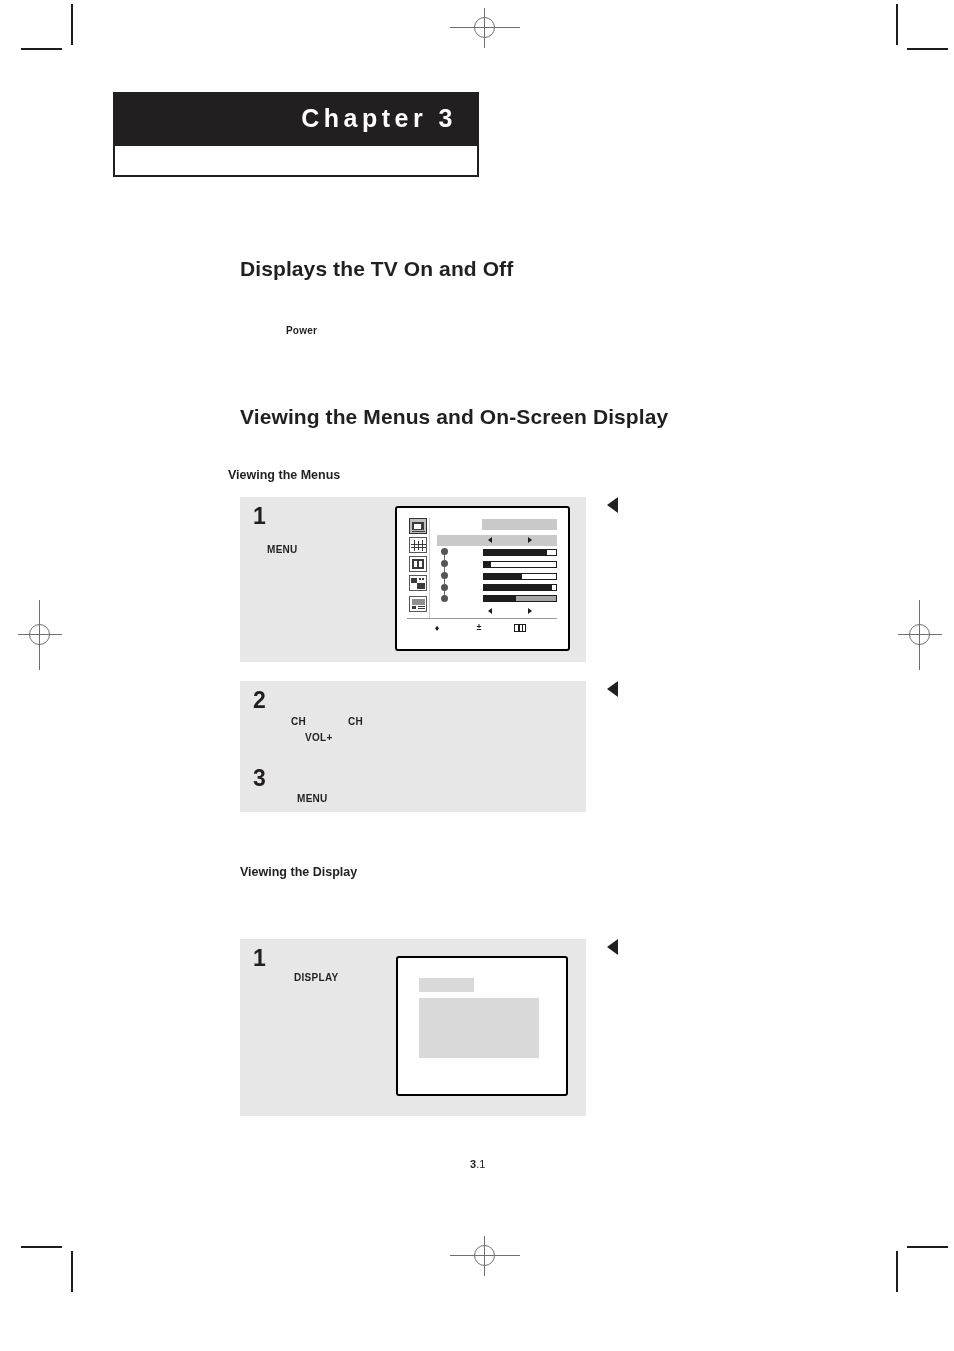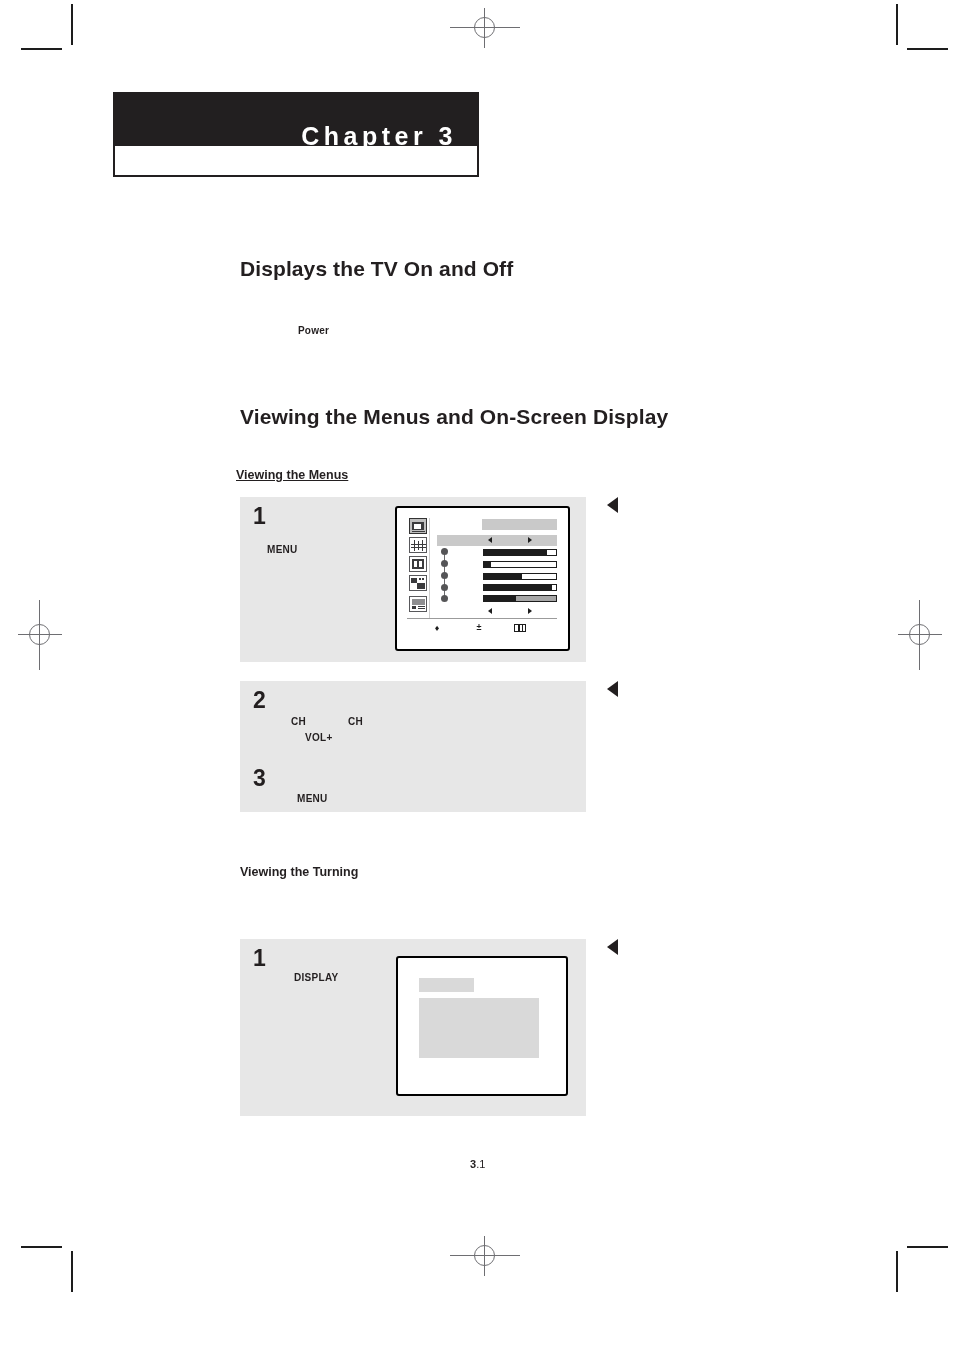--- a/index.html
+++ b/index.html
@@ -40,21 +40,20 @@
   .chapter-title {
     position: absolute;
     right: 22px;
     top: 50%;
     transform: translateY(-52%);
     color: #ffffff;
     font-size: 25px;
     font-weight: bold;
     letter-spacing: 4.5px;
     white-space: nowrap;
-    margin-top: 18px;
   }
   .chapter-subbar {
     position: absolute;
     left: 113px;
     top: 146px;
     width: 366px;
     height: 31px;
     background: #ffffff;
     border: 2px solid #221f20;
     border-top: none;
@@ -258,24 +257,24 @@
   <div class="reg-v" style="left:21px; top:0; width:1px; height:70px;"></div>
   <div class="reg-circle" style="left:11px; top:24px; width:21px; height:21px;"></div>
 </div>
 
 <div class="chapter-banner">
   <div class="chapter-title">Chapter 3</div>
 </div>
 <div class="chapter-subbar"></div>
 
 <div class="h1" style="left:240px; top:257px;">Displays the TV On and Off</div>
-<div class="inline-key" style="left:298px; top:325px;">Power</div>
+<div class="inline-key" style="left:286px; top:325px;">Power</div>
 
 <div class="h1" style="left:240px; top:405px;">Viewing the Menus and On-Screen Display</div>
-<div class="h2" style="left:236px; top:468px;text-decoration:underline;">Viewing the Menus</div>
+<div class="h2" style="left:228px; top:468px;">Viewing the Menus</div>
 
 <div class="step-panel" style="left:240px; top:497px; width:346px; height:165px;">
   <div class="step-num" style="left:13px; top:8px;">1</div>
   <div class="step-key" style="left:27px; top:47px;">MENU</div>
 
   <div class="tv-frame" style="left:155px; top:9px; width:175px; height:145px;">
     <div class="osd" style="left:10px; top:10px; width:150px; height:118px;">
 
       <div class="osd-sidebar" style="height:100px;">
         <div class="osd-icon sel" style="top:0px;">
@@ -362,21 +361,21 @@
   <div class="step-num" style="left:13px; top:8px;">2</div>
   <div class="step-key" style="left:51px; top:35px;">CH</div>
   <div class="step-key" style="left:108px; top:35px;">CH</div>
   <div class="step-key" style="left:65px; top:51px;">VOL+</div>
 
   <div class="step-num" style="left:13px; top:86px;">3</div>
   <div class="step-key" style="left:57px; top:112px;">MENU</div>
 </div>
 <div class="bullet-tri" style="left:607px; top:681px;"></div>
 
-<div class="h2" style="left:240px; top:865px;">Viewing the Turning</div>
+<div class="h2" style="left:240px; top:865px;">Viewing the Display</div>
 
 <div class="step-panel" style="left:240px; top:939px; width:346px; height:177px;">
   <div class="step-num" style="left:13px; top:8px;">1</div>
   <div class="step-key" style="left:54px; top:33px;">DISPLAY</div>
 
   <div class="tv-frame" style="left:156px; top:17px; width:172px; height:140px;">
     <div class="disp-bar" style="left:21px; top:20px; width:55px; height:14px;"></div>
     <div class="disp-bar" style="left:21px; top:40px; width:120px; height:60px;"></div>
   </div>
 </div>

